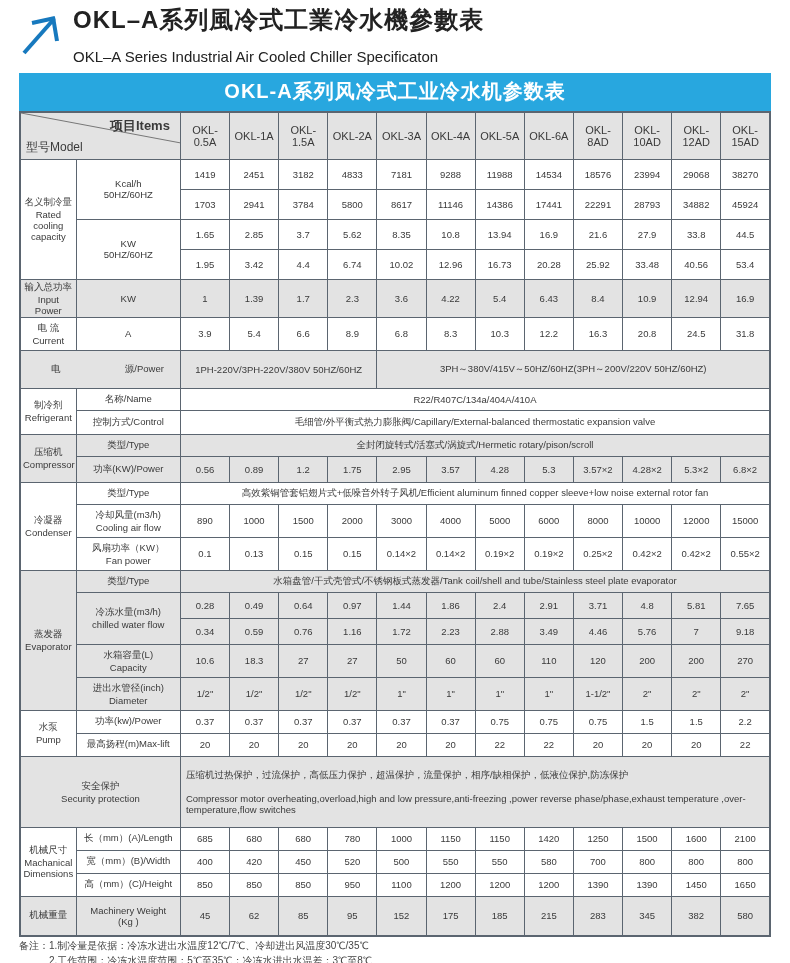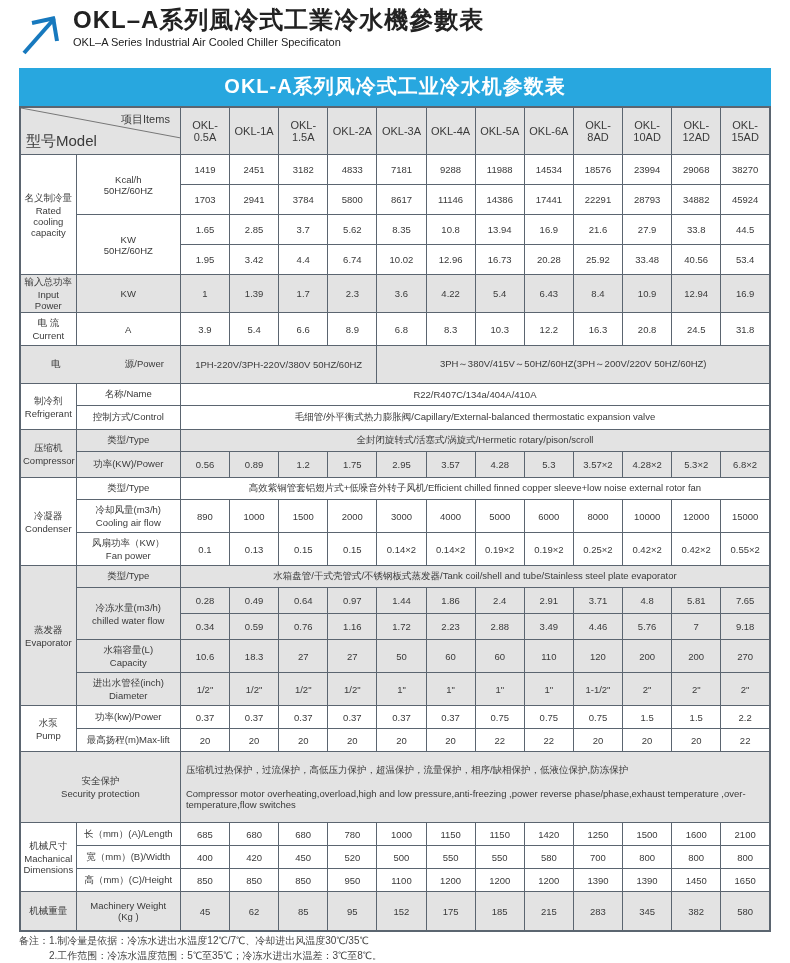--- a/index.html
+++ b/index.html
@@ -7,38 +7,38 @@
   }
   html,body{margin:0;padding:0;background:#fff;}
   body{width:790px;font-family:"Liberation Sans",sans-serif;color:var(--ink);}
   .page{padding:6px 19px 0 19px;position:relative;min-height:957px;box-sizing:border-box;}
 
   
   .hdr{display:flex;align-items:flex-start;gap:12px;margin-bottom:8px;}
   .logo{flex:0 0 auto;margin-top:4px;}
   .titles{line-height:1.15;}
   .t-zh{font-size:24px;font-weight:700;color:#222;letter-spacing:1px;}
-  .t-en{font-size:11px;font-weight:400;color:#222;margin-top:2px;}
+  .t-en{font-size:15px;font-weight:400;color:#222;margin-top:14px;}
 
   
   .banner{background:var(--banner);color:#fff;text-align:center;font-size:20px;font-weight:700;
           padding:5px 0 6px;letter-spacing:1px;}
 
   
   table{border-collapse:collapse;table-layout:fixed;width:752px;font-size:9.5px;color:var(--ink);}
   col.c1{width:56px}col.c2{width:104px}col.cm{width:49px}
   td{border:1px solid var(--border);padding:1px 2px;text-align:center;vertical-align:middle;
      white-space:pre-line;overflow:hidden;}
   table{border:2px solid var(--border);}
   tr.g td{background:var(--shade);}
   td.left{text-align:left;padding-left:5px;}
   .corner{position:relative;background:var(--shade);height:30px;}
   .corner svg{position:absolute;inset:0;width:100%;height:100%;}
-  .corner .cm-model{position:absolute;left:5px;bottom:3px;font-size:15px;}
-  .corner .cm-items{position:absolute;right:10px;top:4px;font-size:11px;}
+  .corner .cm-model{position:absolute;left:5px;bottom:3px;font-size:12px;}
+  .corner .cm-items{position:absolute;right:10px;top:4px;font-size:13px;font-weight:bold;}
   .mdl{font-size:11px;}
   tr.h30 td{height:30px}tr.h28 td{height:27px}tr.h24 td{height:23px}
   tr.h22 td{height:21px}tr.h20 td{height:19px}tr.h21 td{height:20px}
   tr.sec td{height:52px}tr.wt td{height:36px}
   .powline{display:flex;justify-content:space-between;padding:0 14px 0 28px;}
 
   
   .notes{margin-top:2px;font-size:10px;line-height:1.48;color:#444;}
   .notes div{white-space:pre-wrap;}
   .ind1{padding-left:30px;}
@@ -245,21 +245,21 @@
           <td>3.57×2</td>
           <td>4.28×2</td>
           <td>5.3×2</td>
           <td>6.8×2</td>
         </tr>
 
     <tr class="h20">
       <td rowspan="3">冷凝器
 Condenser</td>
       <td>类型/Type</td>
-      <td colspan="12">高效紫铜管套铝翅片式+低噪音外转子风机/Efficient chilled finned copper sleeve+low noise external rotor fan</td>
+      <td colspan="12">高效紫铜管套铝翅片式+低噪音外转子风机/Efficient aluminum finned copper sleeve+low noise external rotor fan</td>
     </tr>
     <tr class="h30">
       <td>冷却风量(m3/h)
 Cooling air flow</td>
     <td>890</td>
           <td>1000</td>
           <td>1500</td>
           <td>2000</td>
           <td>3000</td>
           <td>4000</td>

